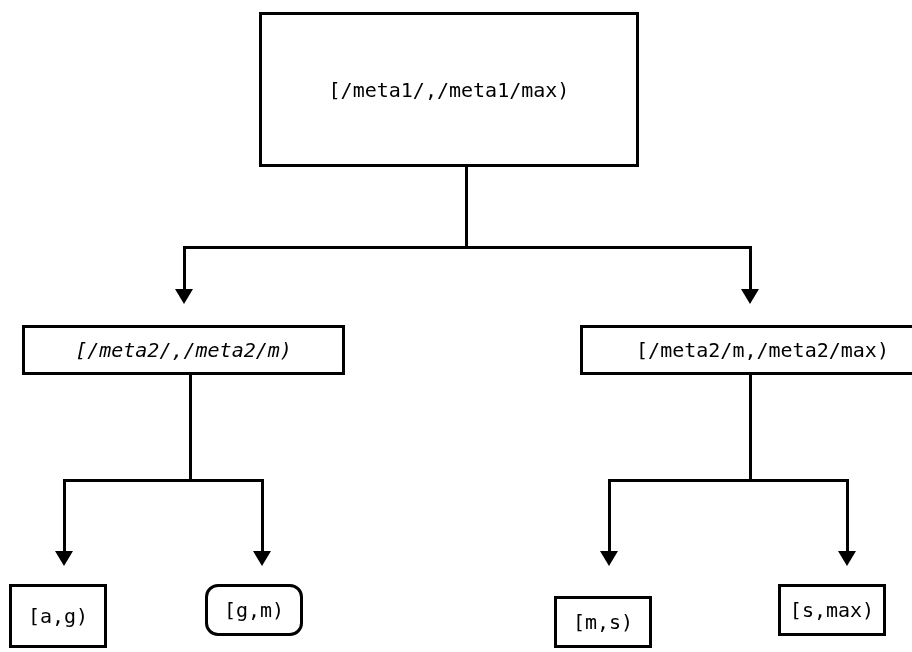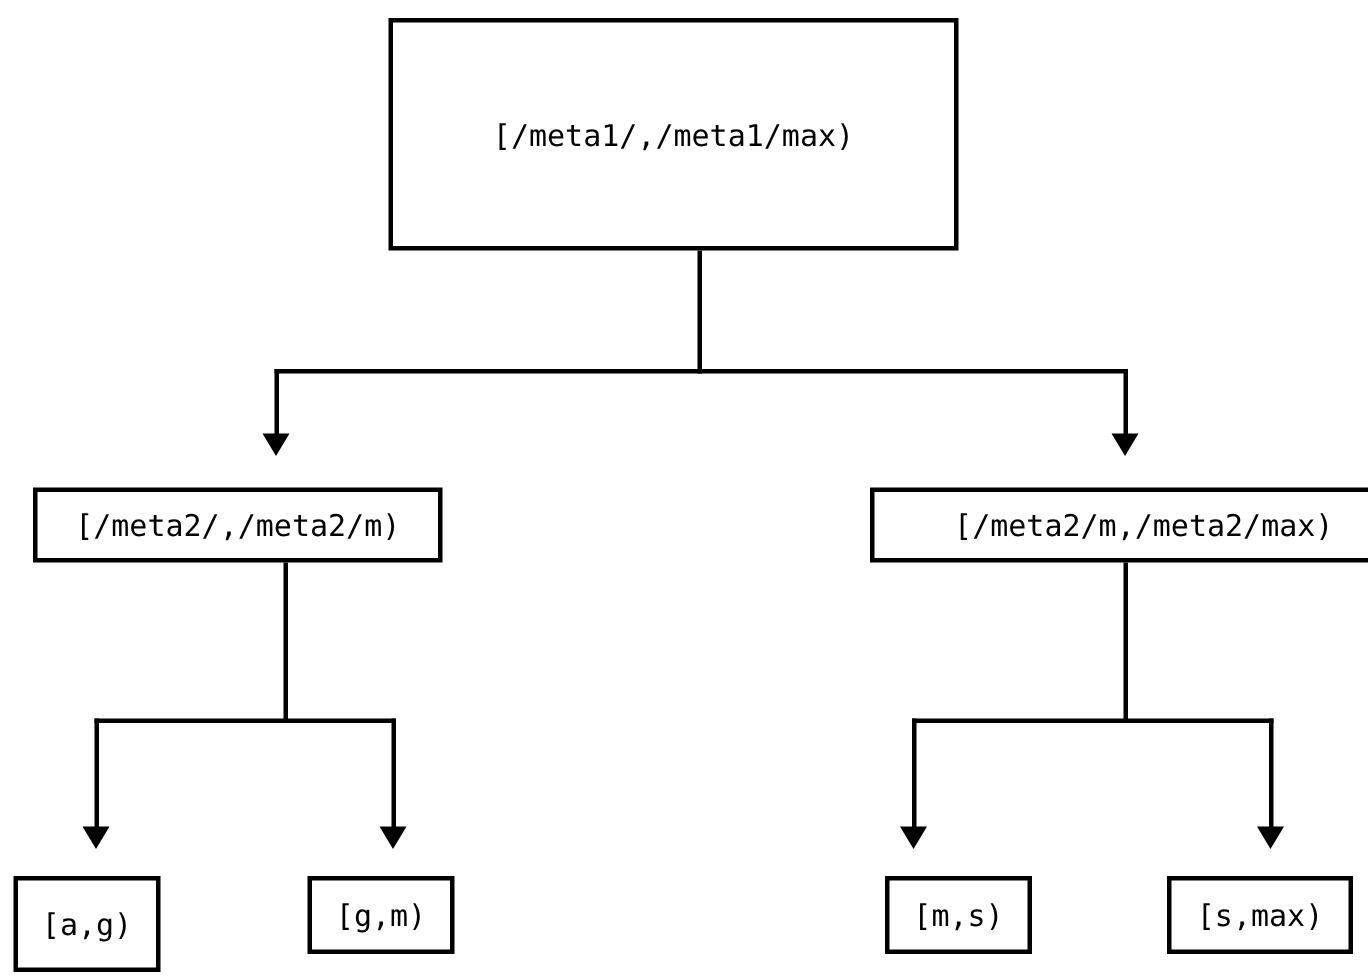--- a/index.html
+++ b/index.html
@@ -63,21 +63,21 @@
     <span class="node-label">[/meta1/,/meta1/max)</span>
   </div>
 
   <div class="edge-v" style="left:465px; top:167px; height:82px;"></div>
   <div class="edge-h" style="left:183px; top:246px; width:569px;"></div>
   <div class="edge-v" style="left:183px; top:246px; height:44px;"></div>
   <div class="edge-v" style="left:749px; top:246px; height:44px;"></div>
   <div class="arrow-head" style="left:175px; top:289px;"></div>
   <div class="arrow-head" style="left:741px; top:289px;"></div>
 
-  <div class="node" style="left:22px; top:325px; width:273px; height:50px;">
+  <div class="node" style="left:22px; top:325px; width:323px; height:50px;font-style:italic;">
     <span class="node-label">[/meta2/,/meta2/m)</span>
   </div>
 
   <div class="node" style="left:580px; top:325px; width:365px; height:50px;">
     <span class="node-label">[/meta2/m,/meta2/max)</span>
   </div>
 
   <div class="edge-v" style="left:189px; top:375px; height:107px;"></div>
   <div class="edge-h" style="left:63px; top:479px; width:201px;"></div>
   <div class="edge-v" style="left:63px; top:479px; height:73px;"></div>
@@ -89,25 +89,25 @@
   <div class="edge-h" style="left:608px; top:479px; width:241px;"></div>
   <div class="edge-v" style="left:608px; top:479px; height:73px;"></div>
   <div class="edge-v" style="left:846px; top:479px; height:73px;"></div>
   <div class="arrow-head" style="left:600px; top:551px;"></div>
   <div class="arrow-head" style="left:838px; top:551px;"></div>
 
   <div class="node" style="left:9px; top:584px; width:98px; height:64px;">
     <span class="node-label">[a,g)</span>
   </div>
 
-  <div class="node" style="left:205px; top:584px; width:98px; height:52px;">
+  <div class="node" style="left:205px; top:584px; width:98px; height:52px;border-radius:13px;">
     <span class="node-label">[g,m)</span>
   </div>
 
-  <div class="node" style="left:554px; top:584px; width:98px; height:52px;margin-left:36px;">
+  <div class="node" style="left:554px; top:596px; width:98px; height:52px;">
     <span class="node-label">[m,s)</span>
   </div>
 
-  <div class="node" style="left:778px; top:584px; width:124px; height:52px;">
+  <div class="node" style="left:778px; top:584px; width:108px; height:52px;">
     <span class="node-label">[s,max)</span>
   </div>
 
 </div>
 
 </body></html>

